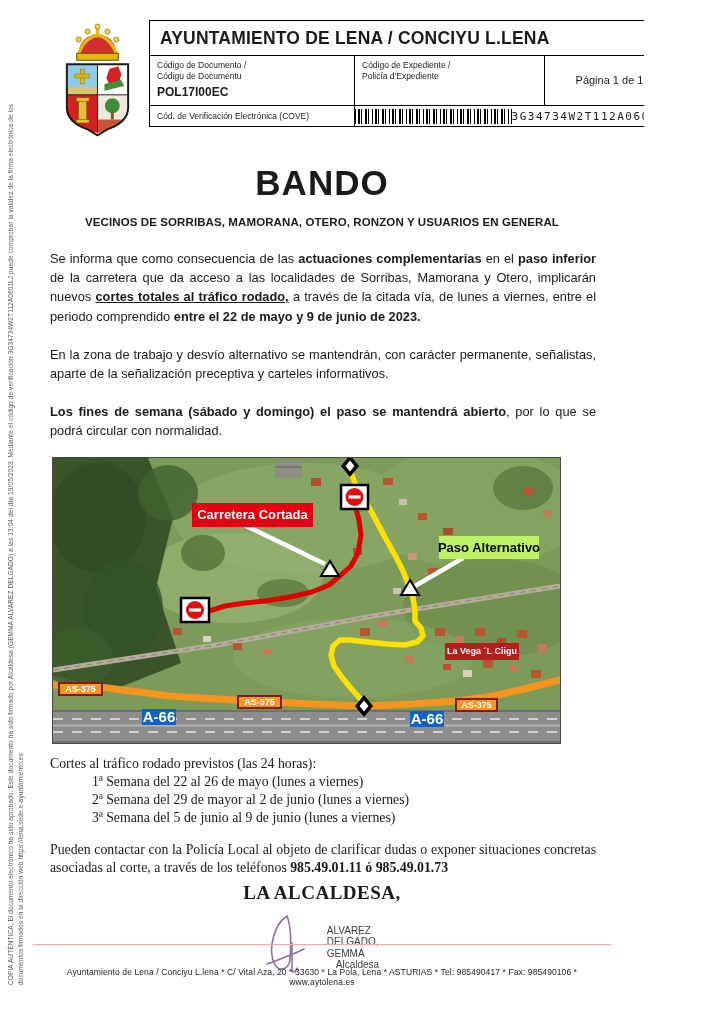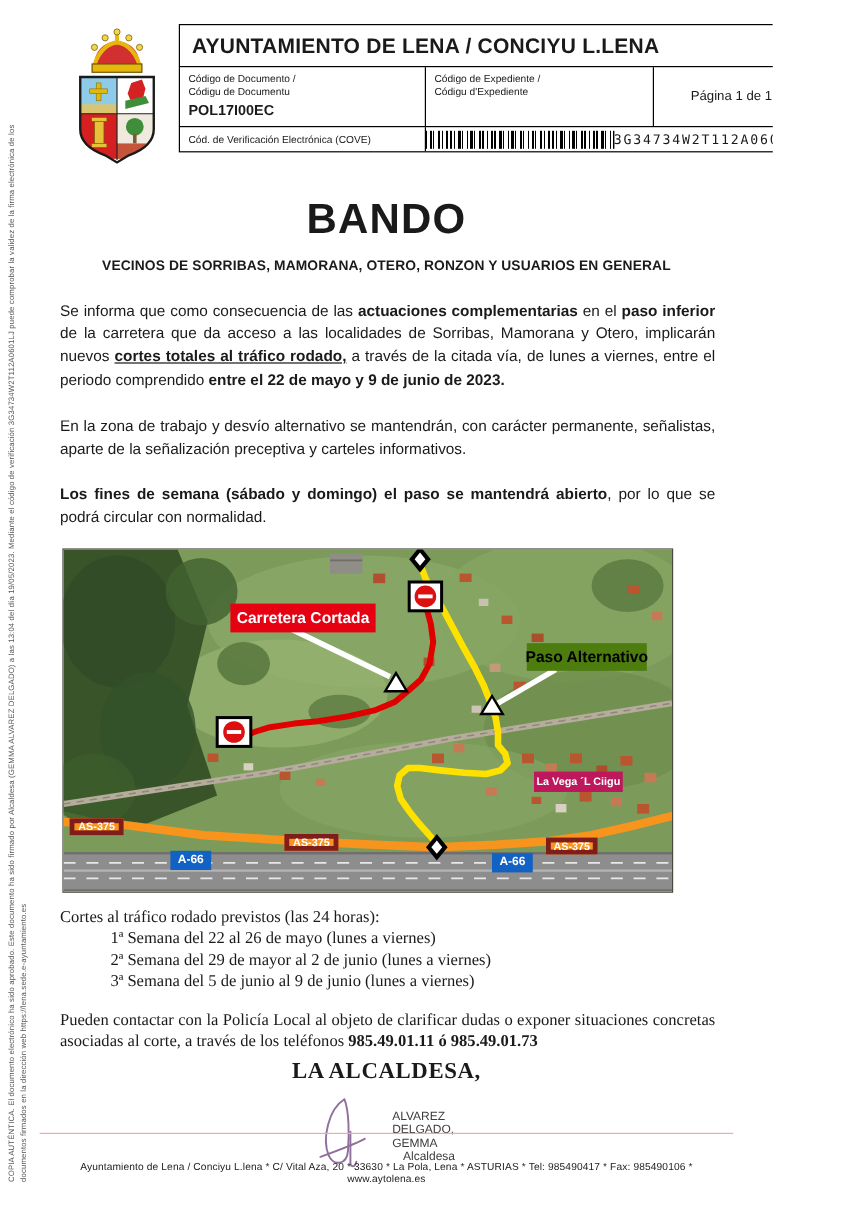--- a/index.html
+++ b/index.html
@@ -40,27 +40,27 @@
   .p2{margin-top:19px;}
   .p3{margin-top:19px;}
   .bu{font-weight:bold;text-decoration:underline;}
 
   
   .map{position:relative;width:507px;height:285px;margin:17px 0 0 53px;outline:1px solid #4a4a42;}
   .map svg{position:absolute;left:0;top:0;}
   .map-label{position:absolute;display:flex;align-items:center;justify-content:center;
              font-weight:bold;white-space:nowrap;box-sizing:border-box;}
   .lbl-red{left:139px;top:45px;width:121px;height:24px;background:#e50012;color:#fff;font-size:13px;}
-  .lbl-yellow{left:386px;top:78px;width:100px;height:23px;background:#4d7c0f;color:#000;font-size:13px;}
-  .lbl-green{left:392px;top:185px;width:74px;height:17px;background:#be185d;color:#fff;font-size:9px;}
-  .lbl-as{background:#f7941d;color:#fff;font-size:9px;height:14px;width:45px;border:4px solid #7f1d1d;}
+  .lbl-yellow{left:386px;top:78px;width:100px;height:23px;background:#bef264;color:#000;font-size:13px;}
+  .lbl-green{left:392px;top:185px;width:74px;height:17px;background:#b91c1c;color:#fff;font-size:9px;}
+  .lbl-as{background:#f7941d;color:#fff;font-size:9px;height:14px;width:45px;border:2px solid #7f1d1d;}
   .as-l{left:5px;top:224px;}
   .as-c{left:184px;top:237px;}
   .as-r{left:402px;top:240px;width:43px;}
-  .lbl-a66{background:#1262c4;color:#fff;font-size:10px;height:16px;width:34px;}
+  .lbl-a66{background:#1262c4;color:#fff;font-size:15px;height:16px;width:34px;}
   .a66-l{left:89px;top:251px;}
   .a66-r{left:357px;top:253px;}
 
   
   .serif{font-family:"Liberation Serif",serif;}
   .sched-intro{margin:13px 48px 0 50px;font-size:13.8px;}
   .sched-item{margin:2px 48px 0 92px;font-size:13.8px;}
   .contact{margin:15px 48px 0 50px;font-size:13.8px;line-height:1.35;text-align:justify;}
   .alcaldesa{font-size:19px;font-weight:bold;text-align:center;margin-top:4px;letter-spacing:.5px;}
 
@@ -122,21 +122,21 @@
     <div class="head-table">
       <div class="ht-title">AYUNTAMIENTO DE LENA / CONCIYU L.LENA</div>
       <div class="ht-row2">
         <div class="cell c-doc">
           <span class="label-line">Código de Documento /</span>
           <span class="label-line">Códigu de Documentu</span>
           <span class="label-line code-val">POL17I00EC</span>
         </div>
         <div class="cell c-exp">
           <span class="label-line">Código de Expediente /</span>
-          <span class="label-line">Códigu d'Expediente</span>
+          <span class="label-line">Policía d'Expediente</span>
         </div>
         <div class="cell c-page">Página 1 de 1</div>
       </div>
       <div class="ht-row3">
         <div class="cell c-cove">Cód. de Verificación Electrónica (COVE)</div>
         <div class="cell c-bar">
           <div class="barcode"></div>
           <div class="barcode-text">3G34734W2T112A0601LJ</div>
         </div>
       </div>

